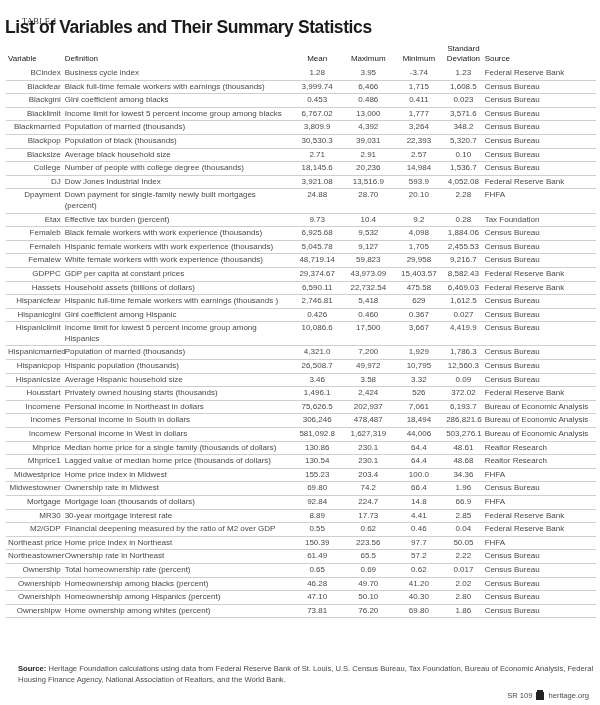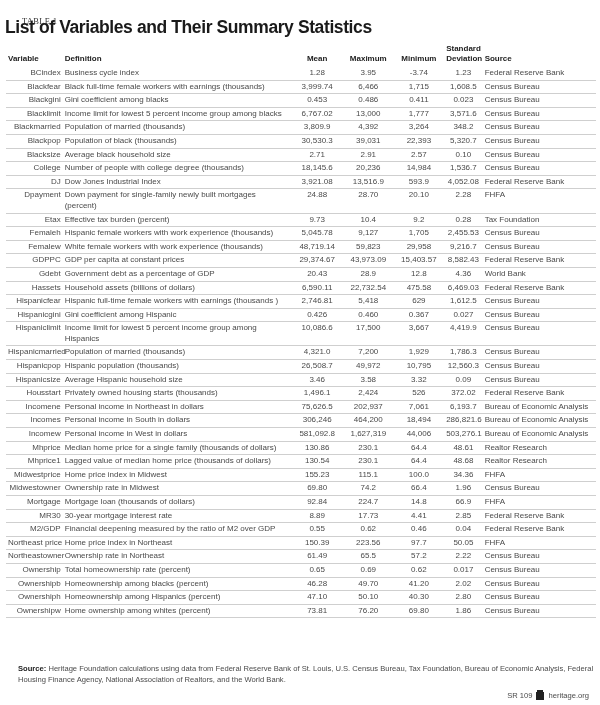--- a/index.html
+++ b/index.html
@@ -1,20 +1,20 @@
 <!DOCTYPE html>
 <html><head>
 <meta charset="utf-8">
 <style>
   html, body { margin: 0; padding: 0; background: #ffffff; }
   body { width: 600px; height: 705px; overflow: hidden; font-family: "Liberation Sans", sans-serif; color: #3a3a3a; position: relative; }
   .label { position: absolute; left: 6px; top: 16px; font-family: "Liberation Serif", serif; font-size: 8.5px; letter-spacing: 0.3px; color: #333; margin-left: 16px; }
   .title { position: absolute; left: 5px; top: 17px; font-family: "Liberation Sans", sans-serif; font-size: 17.5px; font-weight: bold; color: #1a1a1a; letter-spacing: -0.4px; }
   table { position: absolute; left: 6px; top: 44px; width: 590px; border-collapse: collapse; font-size: 8px; table-layout: fixed; }
-  th { font-weight: bold; color: #222; text-align: left; vertical-align: bottom; padding: 0 2px 3px 2px; line-height: 10px; font-size: 8px; }
+  th { font-weight: normal; color: #222; text-align: left; vertical-align: bottom; padding: 0 2px 3px 2px; line-height: 10px; font-size: 8px; }
   th.num, td.num { text-align: center; }
   td { padding: 1px 2px; line-height: 10.6px; vertical-align: top; border-bottom: 1px solid #cfcfcf; color: #4a4a4a; white-space: nowrap; }
   td.def { white-space: normal; margin-left: 19px; }
   td.var { white-space: nowrap; text-align: right; }
   .col-var { width: 56px; }
   .col-def { width: 226px; }
   .col-mean { width: 51px; }
   .col-max { width: 50px; }
   .col-min { width: 50px; }
   .col-sd { width: 38px; }
@@ -146,20 +146,29 @@
       <tr>
         <td class="var">Etax</td>
         <td class="def">Effective tax burden (percent)</td>
         <td class="num">9.73</td>
         <td class="num">10.4</td>
         <td class="num">9.2</td>
         <td class="num">0.28</td>
         <td class="src">Tax Foundation</td>
       </tr>
       <tr>
+        <td class="var">Femaleb</td>
+        <td class="def">Black female workers with work experience (thousands)</td>
+        <td class="num">6,925.68</td>
+        <td class="num">9,532</td>
+        <td class="num">4,098</td>
+        <td class="num">1,884.06</td>
+        <td class="src">Census Bureau</td>
+      </tr>
+      <tr>
         <td class="var">Femaleh</td>
         <td class="def">Hispanic female workers with work experience (thousands)</td>
         <td class="num">5,045.78</td>
         <td class="num">9,127</td>
         <td class="num">1,705</td>
         <td class="num">2,455.53</td>
         <td class="src">Census Bureau</td>
       </tr>
       <tr>
         <td class="var">Femalew</td>
@@ -171,29 +180,20 @@
         <td class="src">Census Bureau</td>
       </tr>
       <tr>
         <td class="var">GDPPC</td>
         <td class="def">GDP per capita at constant prices</td>
         <td class="num">29,374.67</td>
         <td class="num">43,973.09</td>
         <td class="num">15,403.57</td>
         <td class="num">8,582.43</td>
         <td class="src">Federal Reserve Bank</td>
-      </tr>
-      <tr>
-        <td class="var">Gdebt</td>
-        <td class="def">Government debt as a percentage of GDP</td>
-        <td class="num">20.43</td>
-        <td class="num">28.9</td>
-        <td class="num">12.8</td>
-        <td class="num">4.36</td>
-        <td class="src">World Bank</td>
       </tr>
       <tr>
         <td class="var">Hassets</td>
         <td class="def">Household assets (billions of dollars)</td>
         <td class="num">6,590.11</td>
         <td class="num">22,732.54</td>
         <td class="num">475.58</td>
         <td class="num">6,469.03</td>
         <td class="src">Federal Reserve Bank</td>
       </tr>
@@ -266,21 +266,21 @@
         <td class="num">75,626.5</td>
         <td class="num">202,937</td>
         <td class="num">7,061</td>
         <td class="num">6,193.7</td>
         <td class="src">Bureau of Economic Analysis</td>
       </tr>
       <tr>
         <td class="var">Incomes</td>
         <td class="def">Personal income in South in dollars</td>
         <td class="num">306,246</td>
-        <td class="num">464,200</td>
+        <td class="num">478,487</td>
         <td class="num">18,494</td>
         <td class="num">286,821.6</td>
         <td class="src">Bureau of Economic Analysis</td>
       </tr>
       <tr>
         <td class="var">Incomew</td>
         <td class="def">Personal income in West in dollars</td>
         <td class="num">581,092.8</td>
         <td class="num">1,627,319</td>
         <td class="num">44,006</td>
@@ -302,21 +302,21 @@
         <td class="num">130.54</td>
         <td class="num">230.1</td>
         <td class="num">64.4</td>
         <td class="num">48.68</td>
         <td class="src">Realtor Research</td>
       </tr>
       <tr>
         <td class="var">Midwestprice</td>
         <td class="def">Home price index in Midwest</td>
         <td class="num">155.23</td>
-        <td class="num">115.1</td>
+        <td class="num">203.4</td>
         <td class="num">100.0</td>
         <td class="num">34.36</td>
         <td class="src">FHFA</td>
       </tr>
       <tr>
         <td class="var">Midwestowner</td>
         <td class="def">Ownership rate in Midwest</td>
         <td class="num">69.80</td>
         <td class="num">74.2</td>
         <td class="num">66.4</td>

